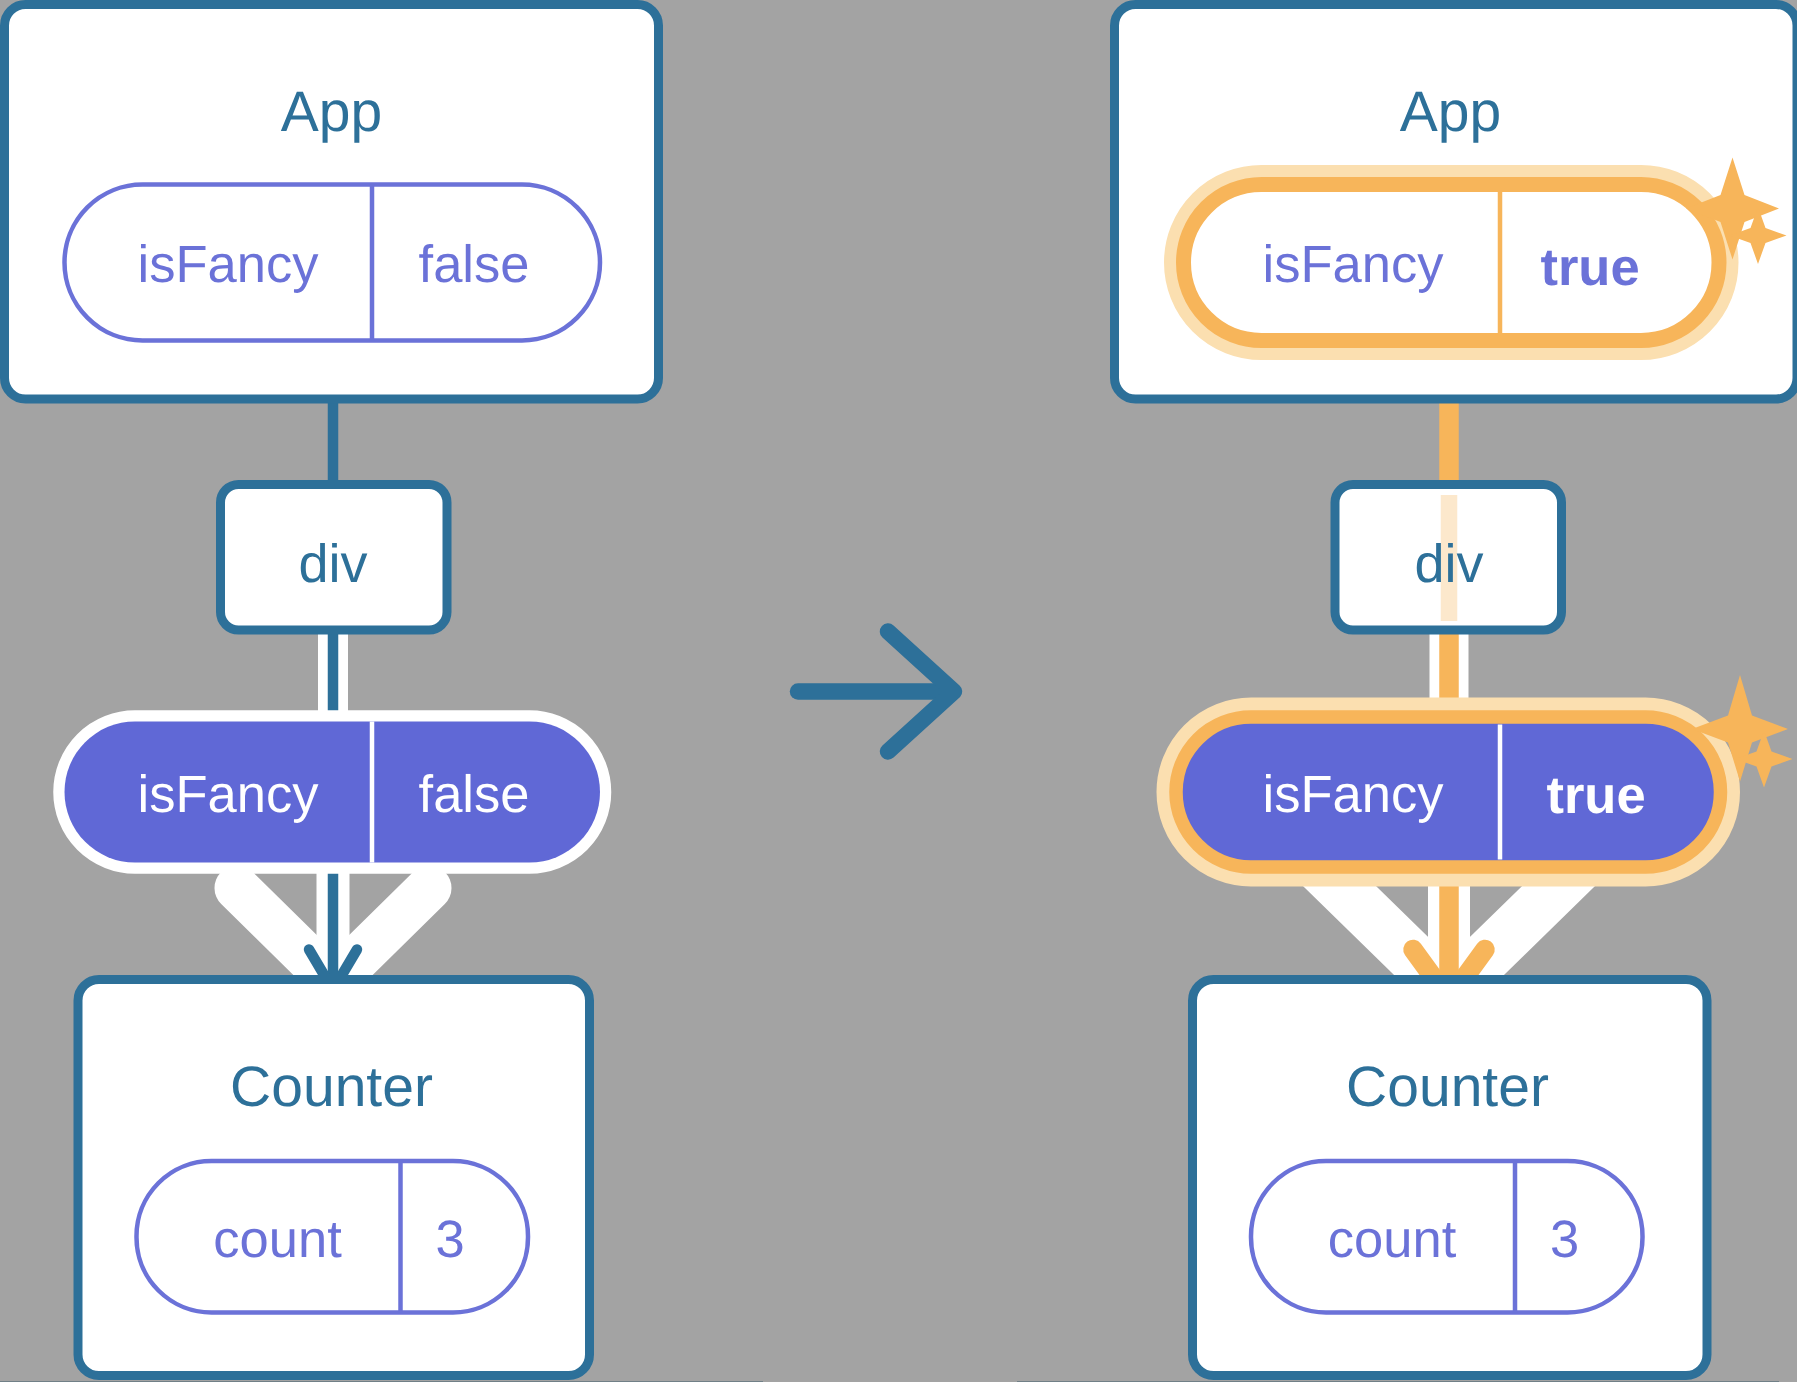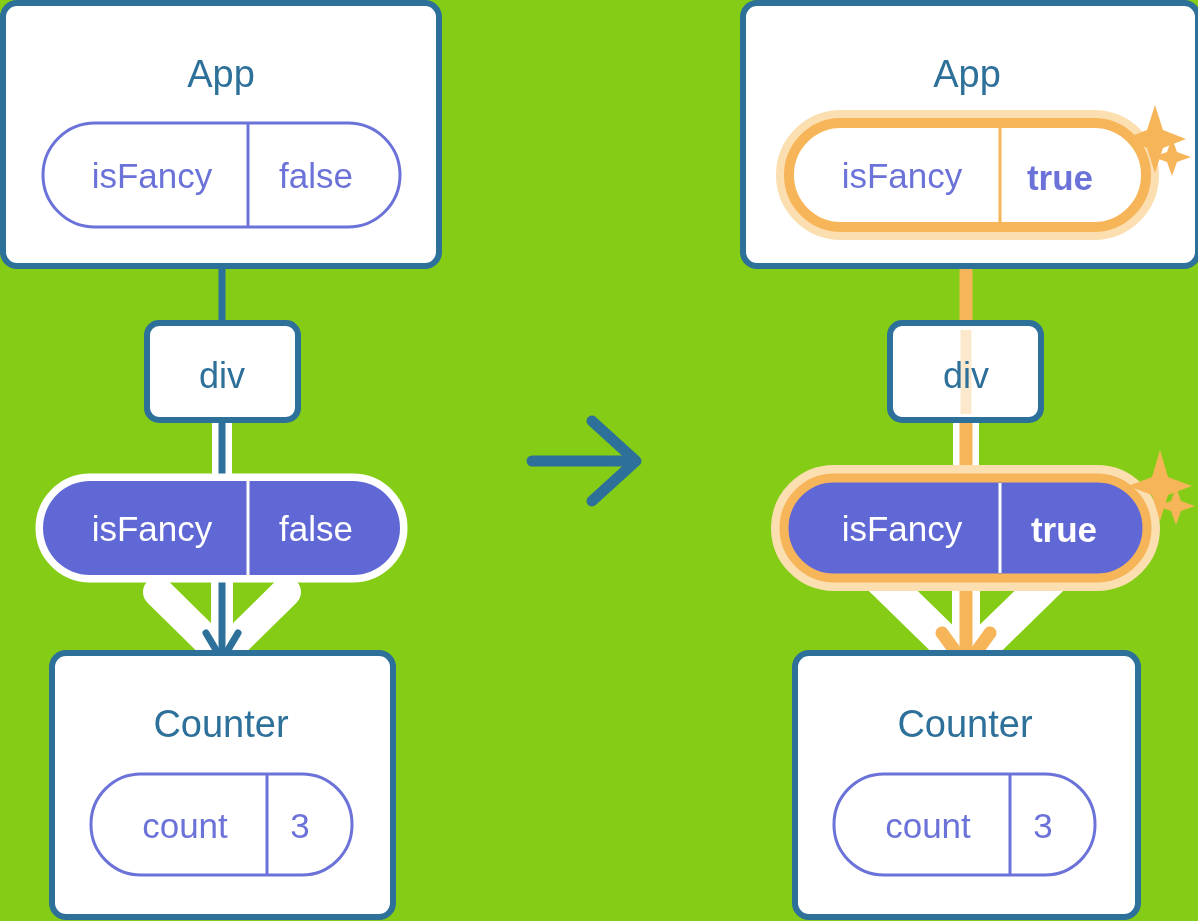--- a/index.html
+++ b/index.html
@@ -10,21 +10,21 @@
   body {
     width: 1198px;
     height: 921px;
     font-family: "Liberation Sans", sans-serif;
     overflow: hidden;
   }
   #stage {
     position: relative;
     width: 1198px;
     height: 921px;
-    background: #84cc16;
+    background: #a3a3a3;
   }
   svg.diagram {
     position: absolute;
     left: 0;
     top: 0;
     width: 1198px;
     height: 921px;
   }
   text {
     font-family: "Liberation Sans", sans-serif;

